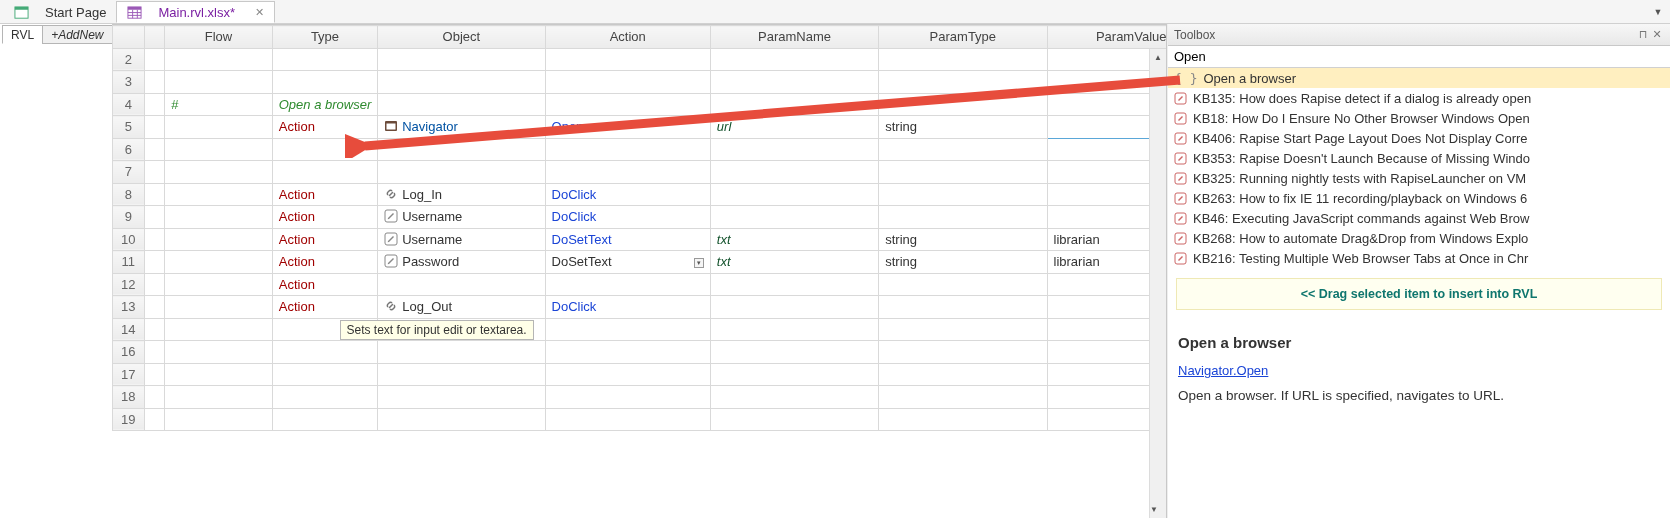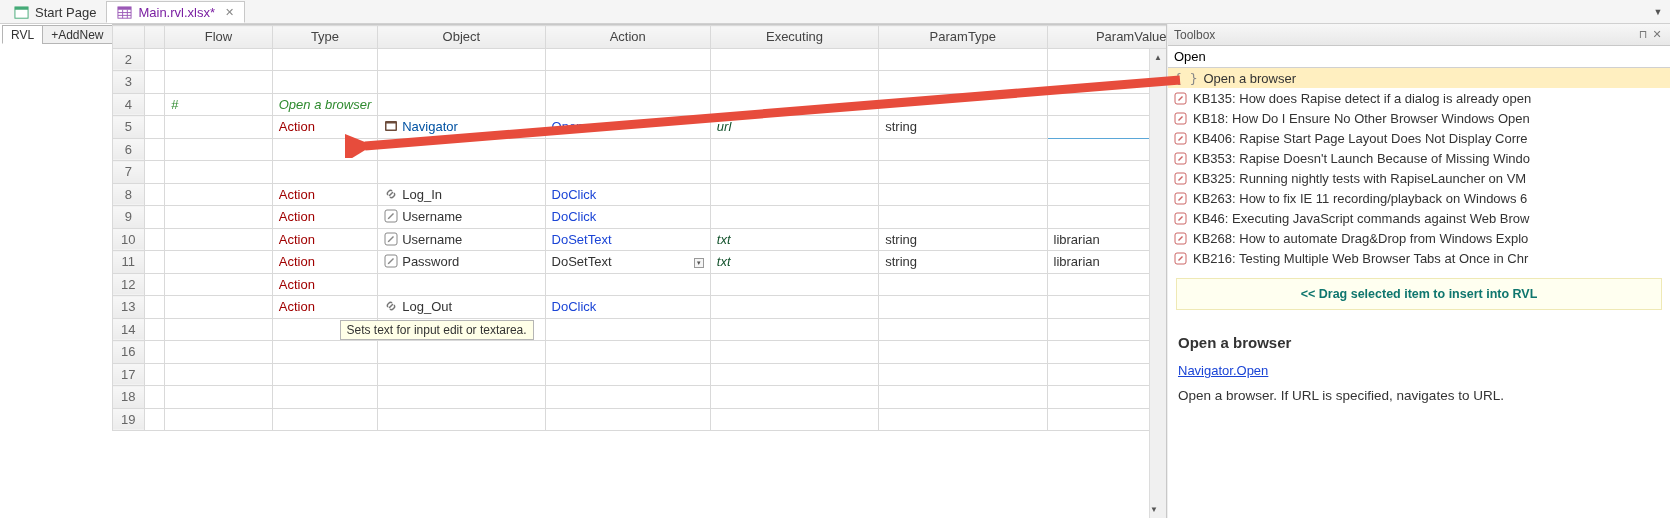--- a/index.html
+++ b/index.html
@@ -1,31 +1,31 @@
 <!DOCTYPE html>
 <html><head>
 <meta charset="utf-8">
 <style>
   html,body{margin:0;padding:0;font-family:Arial,Helvetica,sans-serif;font-size:13px;color:#333;background:#fff;width:1670px;height:518px;overflow:hidden}
   *{box-sizing:border-box}
   .top-tabs{height:24px;padding:0 4px;display:flex;align-items:flex-end;gap:0;border-bottom:1px solid #d0d0d0;background:#f5f5f5;position:relative}
-  .top-tab{height:22px;padding:0 10px;display:flex;align-items:center;gap:6px;cursor:pointer;font-size:13px;color:#333}
+  .top-tab{height:22px;padding:0 10px;display:flex;align-items:center;gap:16px;cursor:pointer;font-size:13px;color:#333}
   .top-tab.active{background:#fff;border:1px solid #c8c8c8;border-bottom:1px solid #fff;color:#7a1fa2}
   .top-tab .close{color:#888;font-size:11px;margin-left:4px}
   .doc-icon{width:15px;height:13px;display:inline-block}
   .dropdown-caret{position:absolute;right:4px;top:4px;width:16px;height:16px;display:flex;align-items:center;justify-content:center;font-size:9px;color:#555}
 
   .layout{display:flex;height:494px}
   .left{flex:none;width:1167px;display:flex;flex-direction:row;border-right:1px solid #c8c8c8}
   .right{flex:1;display:flex;flex-direction:column;min-width:0;border-left:1px solid #eee}
 
   .sub-tabs{height:20px;display:flex;align-items:flex-end;padding-left:2px;background:#fff}
   .sub-tab{height:19px;padding:0 8px;border:1px solid #b5b5b5;background:#f0f0f0;font-size:12px;display:flex;align-items:center;cursor:pointer;margin-right:-1px}
   .sub-tab.active{background:#fff;border-bottom:1px solid #fff}
-  .sub-tab.italic{}
+  .sub-tab.italic{font-style:italic}
 
   .grid-wrap{position:relative;flex:1;overflow:hidden;border-top:1px solid #c8c8c8}
   .grid{border-collapse:collapse;table-layout:fixed;width:1145px}
   .grid th,.grid td{border:1px solid #d9d9d9;height:22.5px;padding:0 6px;text-align:left;font-weight:normal;white-space:nowrap;overflow:hidden}
   .grid thead th{background:linear-gradient(#f7f7f7,#ececec);text-align:center;color:#444}
   .grid .rownum{background:linear-gradient(#f7f7f7,#ececec);text-align:center;color:#666;width:32px;position:relative}
   .col-marker{width:20px}
   .col-flow{width:106px}
   .col-type{width:104px}
   .col-object{width:165px}
@@ -120,21 +120,21 @@
             <col class="col-h">
         </colgroup>
         <thead>
           <tr>
             <th class="rownum"></th>
               <th></th>
             <th>Flow</th>
             <th>Type</th>
             <th>Object</th>
             <th>Action</th>
-            <th>Executing</th>
+            <th>ParamName</th>
             <th>ParamType</th>
             <th>ParamValue</th>
             <th>H</th>
           </tr>
         </thead>
         <tbody>
           <tr>
               <td class="rownum">2</td>
               <td></td>
               <td></td>

